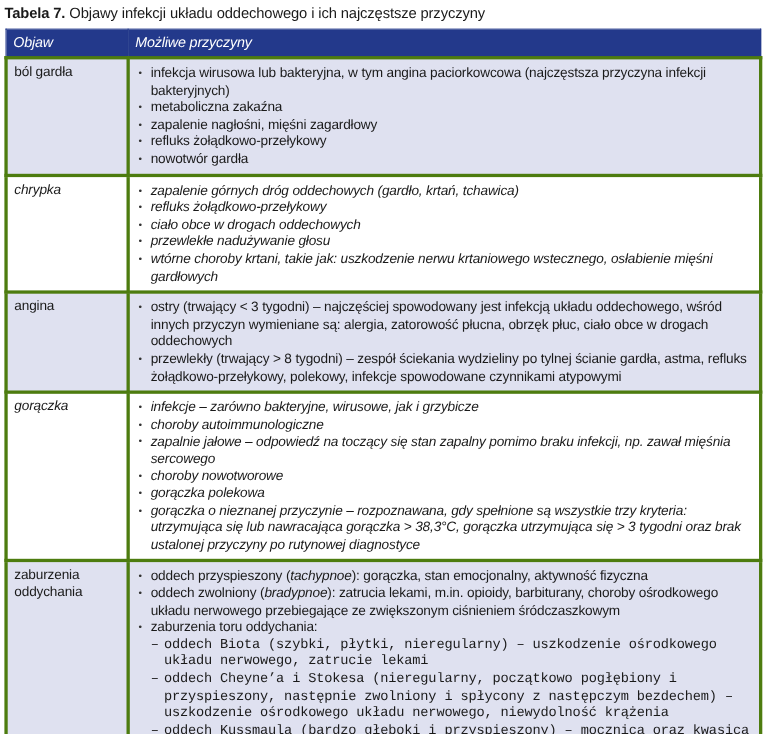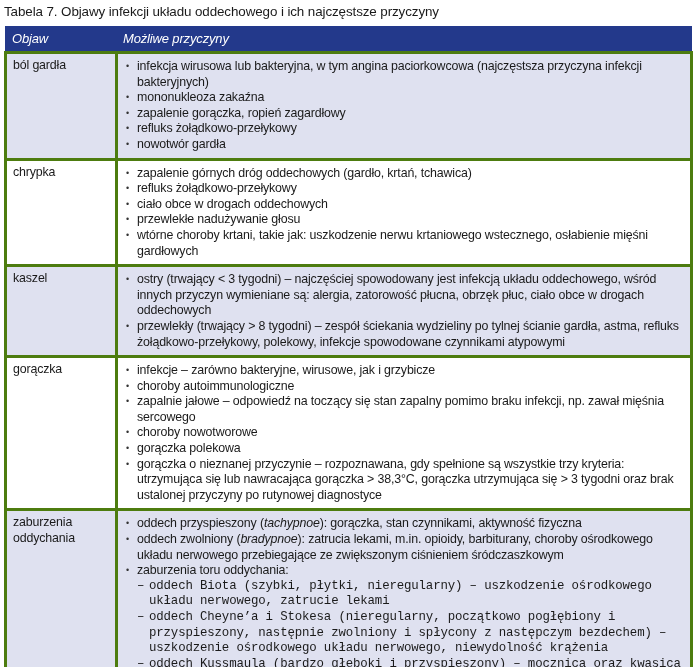--- a/index.html
+++ b/index.html
@@ -1,23 +1,23 @@
 <!DOCTYPE html>
 <html><head>
   <meta charset="utf-8">
   <style>
     html, body { margin: 0; padding: 0; background: #ffffff; }
     body { width: 700px; height: 667px; overflow: hidden; font-family: "Liberation Sans", "DejaVu Sans", sans-serif; color: #1a1a1a; }
     .caption { position: absolute; left: 4px; top: 3px; font-size: 13.4px; line-height: 18px; letter-spacing: -0.1px; }
-    .caption b { font-weight: normal; }
+    .caption b { font-weight: bold; }
     table.t { position: absolute; left: 4px; top: 26px; width: 689px; border-collapse: collapse; font-size: 12.4px; line-height: 15.6px; letter-spacing: -0.15px; }
     table.t th { background: #23398b; color: #ffffff; font-weight: normal; text-align: left; padding: 3px 6px 3px 6px; height: 18px; font-size: 13px; border: 1px solid #23398b; font-style: italic; }
     table.t td { vertical-align: top; border: 3px solid #4d7c0f; padding: 4px 6px 4px 6px; }
     table.t tr.shade td { background: #dfe1f0; }
-    table.t tr.white td { background: #ffffff; }
+    table.t tr.white td { background: #ffffff; font-style: italic; }
     td.c1 { width: 96px; }
     ul.causes { list-style: none; margin: 1px; padding: 0; }
     ul.causes > li { position: relative; padding-left: 12px; }
     ul.causes > li::before { content: "\2022"; position: absolute; left: 1px; top: 0; font-size: 9px; color: #333; }
     ul.sub { list-style: none; margin: 0; padding: 0; }
     ul.sub > li { position: relative; padding-left: 12px; font-family: Liberation Mono, monospace; }
     ul.sub > li::before { content: "\2013"; position: absolute; left: 0; top: 0; }
     i { }
   </style>
 </head>
@@ -33,41 +33,41 @@
       <th>Objaw</th>
       <th>Możliwe przyczyny</th>
     </tr>
   </thead>
   <tbody>
     <tr class="shade">
       <td class="c1">ból gardła</td>
       <td>
         <ul class="causes">
           <li>infekcja wirusowa lub bakteryjna, w tym angina paciorkowcowa (najczęstsza przyczyna infekcji bakteryjnych)</li>
-          <li>mononukleoza zakaźna</li>
-          <li>zapalenie gorączka, ropień zagardłowy</li>
+          <li>metaboliczna zakaźna</li>
+          <li>zapalenie nagłośni, mięśni zagardłowy</li>
           <li>refluks żołądkowo-przełykowy</li>
           <li>nowotwór gardła</li>
         </ul>
       </td>
     </tr>
     <tr class="white">
       <td class="c1">chrypka</td>
       <td>
         <ul class="causes">
           <li>zapalenie górnych dróg oddechowych (gardło, krtań, tchawica)</li>
           <li>refluks żołądkowo-przełykowy</li>
           <li>ciało obce w drogach oddechowych</li>
           <li>przewlekłe nadużywanie głosu</li>
           <li>wtórne choroby krtani, takie jak: uszkodzenie nerwu krtaniowego wstecznego, osłabienie mięśni gardłowych</li>
         </ul>
       </td>
     </tr>
     <tr class="shade">
-      <td class="c1">kaszel</td>
+      <td class="c1">angina</td>
       <td>
         <ul class="causes">
           <li>ostry (trwający &lt; 3 tygodni) – najczęściej spowodowany jest infekcją układu oddechowego, wśród innych przyczyn wymieniane są: alergia, zatorowość płucna, obrzęk płuc, ciało obce w drogach oddechowych</li>
           <li>przewlekły (trwający &gt; 8 tygodni) – zespół ściekania wydzieliny po tylnej ścianie gardła, astma, refluks żołądkowo-przełykowy, polekowy, infekcje spowodowane czynnikami atypowymi</li>
         </ul>
       </td>
     </tr>
     <tr class="white">
       <td class="c1">gorączka</td>
       <td>
@@ -78,21 +78,21 @@
           <li>choroby nowotworowe</li>
           <li>gorączka polekowa</li>
           <li>gorączka o nieznanej przyczynie – rozpoznawana, gdy spełnione są wszystkie trzy kryteria: utrzymująca się lub nawracająca gorączka &gt; 38,3°C, gorączka utrzymująca się &gt; 3 tygodni oraz brak ustalonej przyczyny po rutynowej diagnostyce</li>
         </ul>
       </td>
     </tr>
     <tr class="shade">
       <td class="c1">zaburzenia oddychania</td>
       <td>
         <ul class="causes">
-          <li><span>oddech przyspieszony (</span><i>tachypnoe</i><span>): gorączka, stan czynnikami, aktywność fizyczna</span></li>
+          <li><span>oddech przyspieszony (</span><i>tachypnoe</i><span>): gorączka, stan emocjonalny, aktywność fizyczna</span></li>
           <li><span>oddech zwolniony (</span><i>bradypnoe</i><span>): zatrucia lekami, m.in. opioidy, barbiturany, choroby ośrodkowego układu nerwowego przebiegające ze zwiększonym ciśnieniem śródczaszkowym</span></li>
           <li>
             <span>zaburzenia toru oddychania:</span>
             <ul class="sub">
               <li>oddech Biota (szybki, płytki, nieregularny) – uszkodzenie ośrodkowego układu nerwowego, zatrucie lekami</li>
               <li>oddech Cheyne’a i Stokesa (nieregularny, początkowo pogłębiony i przyspieszony, następnie zwolniony i spłycony z następczym bezdechem) – uszkodzenie ośrodkowego układu nerwowego, niewydolność krążenia</li>
               <li>oddech Kussmaula (bardzo głęboki i przyspieszony) – mocznica oraz kwasica metaboliczna, śpiączka ketonowa</li>
             </ul>
           </li>
         </ul>

